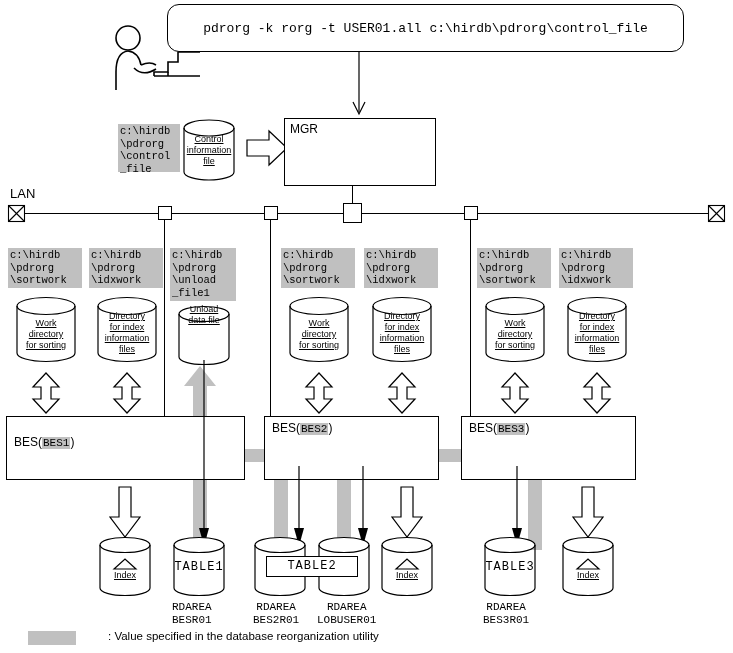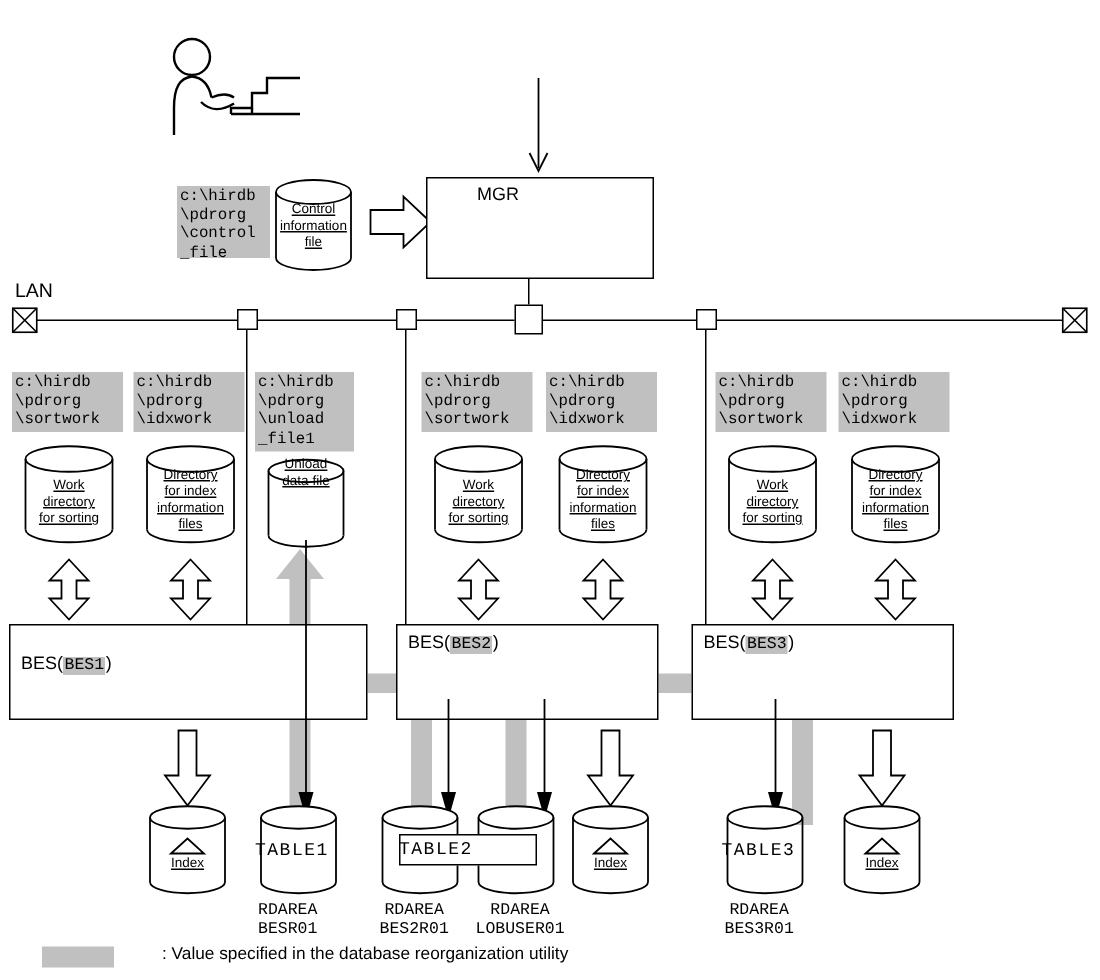--- a/index.html
+++ b/index.html
@@ -20,21 +20,21 @@
 
   .line-h{background:#000;height:1px;}
   .line-v{background:#000;width:1px;}
 
   .nodebox{border:1px solid #000;background:#fff;box-sizing:border-box;}
   .beslabel{font-family:"Liberation Sans", sans-serif;font-size:12px;color:#000;white-space:nowrap;}
   .beslabel .nm{font-family:"Liberation Mono", monospace;font-size:11px;background:#c0c0c0;padding:0 1px;}
 
   .cyl-cap-text{font-family:"Liberation Sans", sans-serif;font-size:9px;line-height:11px;
                 text-align:center;color:#000;text-decoration:underline;}
-  .tblname{font-family:"Liberation Mono", monospace;font-size:12px;color:#000;letter-spacing:1px;}
+  .tblname{font-family:"Liberation Mono", monospace;font-size:12px;color:#000;text-align:center;letter-spacing:1px;}
   .rdarea{font-family:Liberation Mono, monospace;font-size:11px;line-height:13px;color:#000;white-space:pre;text-align:center;}
   .mgrlabel{font-family:"Liberation Sans", sans-serif;font-size:12px;color:#000;}
   .lanlabel{font-family:"Liberation Sans", sans-serif;font-size:13px;color:#000;}
   .legendtext{font-family:"Liberation Sans", sans-serif;font-size:11.5px;color:#000;white-space:nowrap;}
   svg{display:block;overflow:visible;}
 </style>
 </head>
 <body>
 
 <div id="stage">
@@ -46,20 +46,23 @@
       <path d="M24,35 C33,36 36,44 37,49" fill="none" stroke="#000" stroke-width="1.6"></path>
       <path d="M37,49 C44,46 49,47 52,49" fill="none" stroke="#000" stroke-width="1.6"></path>
       <path d="M30,52 C36,58 44,58 52,53" fill="none" stroke="#000" stroke-width="1.6"></path>
       <line x1="12" y1="56" x2="12" y2="74" stroke="#000" stroke-width="1.6"></line>
       <path d="M50,60 L50,56 L64,56 L64,46 L74,46 L74,36 L96,36" fill="none" stroke="#000" stroke-width="1.6"></path>
       <path d="M50,60 L96,60" fill="none" stroke="#000" stroke-width="1.6"></path>
       <line x1="64" y1="56" x2="64" y2="60" stroke="#000" stroke-width="1.6"></line>
     </svg>
   </div>
 
+  <div class="abs cmdbox" style="left:167px;top:4px;width:517px;height:48px;">
+    <span class="cmdtext">pdrorg -k rorg -t USER01.all c:\hirdb\pdrorg\control_file</span>
+  </div>
 
   <div class="abs" style="left:352px;top:52px;">
     <svg width="14" height="68" viewBox="0 0 14 68">
       <line x1="7" y1="0" x2="7" y2="60" stroke="#000" stroke-width="1.2"></line>
       <path d="M1,50 L7,62 L13,50" fill="none" stroke="#000" stroke-width="1.2"></path>
     </svg>
   </div>
 
   <div class="abs pathlabel" style="left:118px;top:124px;width:62px;height:48px;">c:\hirdb
 \pdrorg
@@ -76,21 +79,21 @@
   </div>
   <div class="abs cyl-cap-text" style="left:181px;top:134px;width:56px;">Control<br>information<br>file</div>
 
   <div class="abs" style="left:245px;top:128px;">
     <svg width="44" height="40" viewBox="0 0 44 40">
       <path d="M2,12 L24,12 L24,3 L42,20 L24,37 L24,28 L2,28 Z" fill="#fff" stroke="#000" stroke-width="1.2"></path>
     </svg>
   </div>
 
   <div class="abs nodebox" style="left:284px;top:118px;width:152px;height:68px;"></div>
-  <div class="abs mgrlabel" style="left:290px;top:122px;margin-left:28px;">MGR</div>
+  <div class="abs mgrlabel" style="left:290px;top:122px;">MGR</div>
 
   <div class="abs line-v" style="left:352px;top:186px;height:20px;"></div>
 
   <div class="abs lanlabel" style="left:10px;top:186px;">LAN</div>
 
   <div class="abs line-h" style="left:18px;top:213px;width:694px;"></div>
 
   <div class="abs" style="left:8px;top:205px;">
     <svg width="17" height="17" viewBox="0 0 17 17">
       <rect x="0.5" y="0.5" width="16" height="16" fill="#fff" stroke="#000" stroke-width="1.1"></rect>

